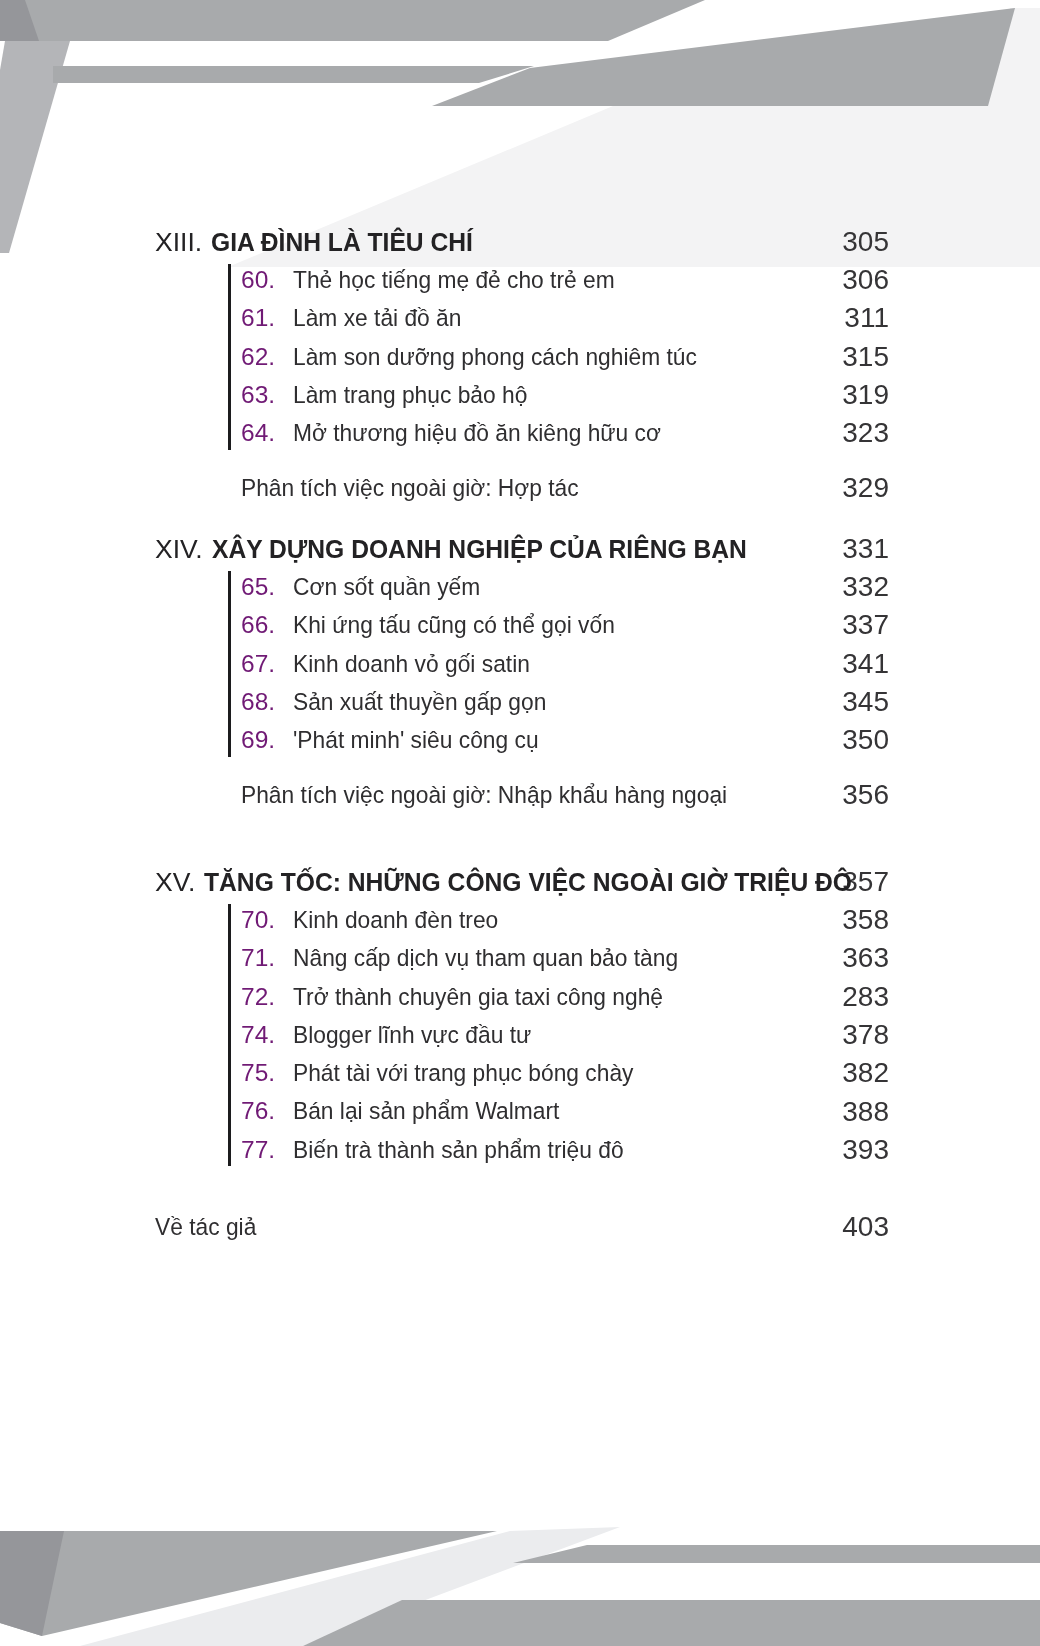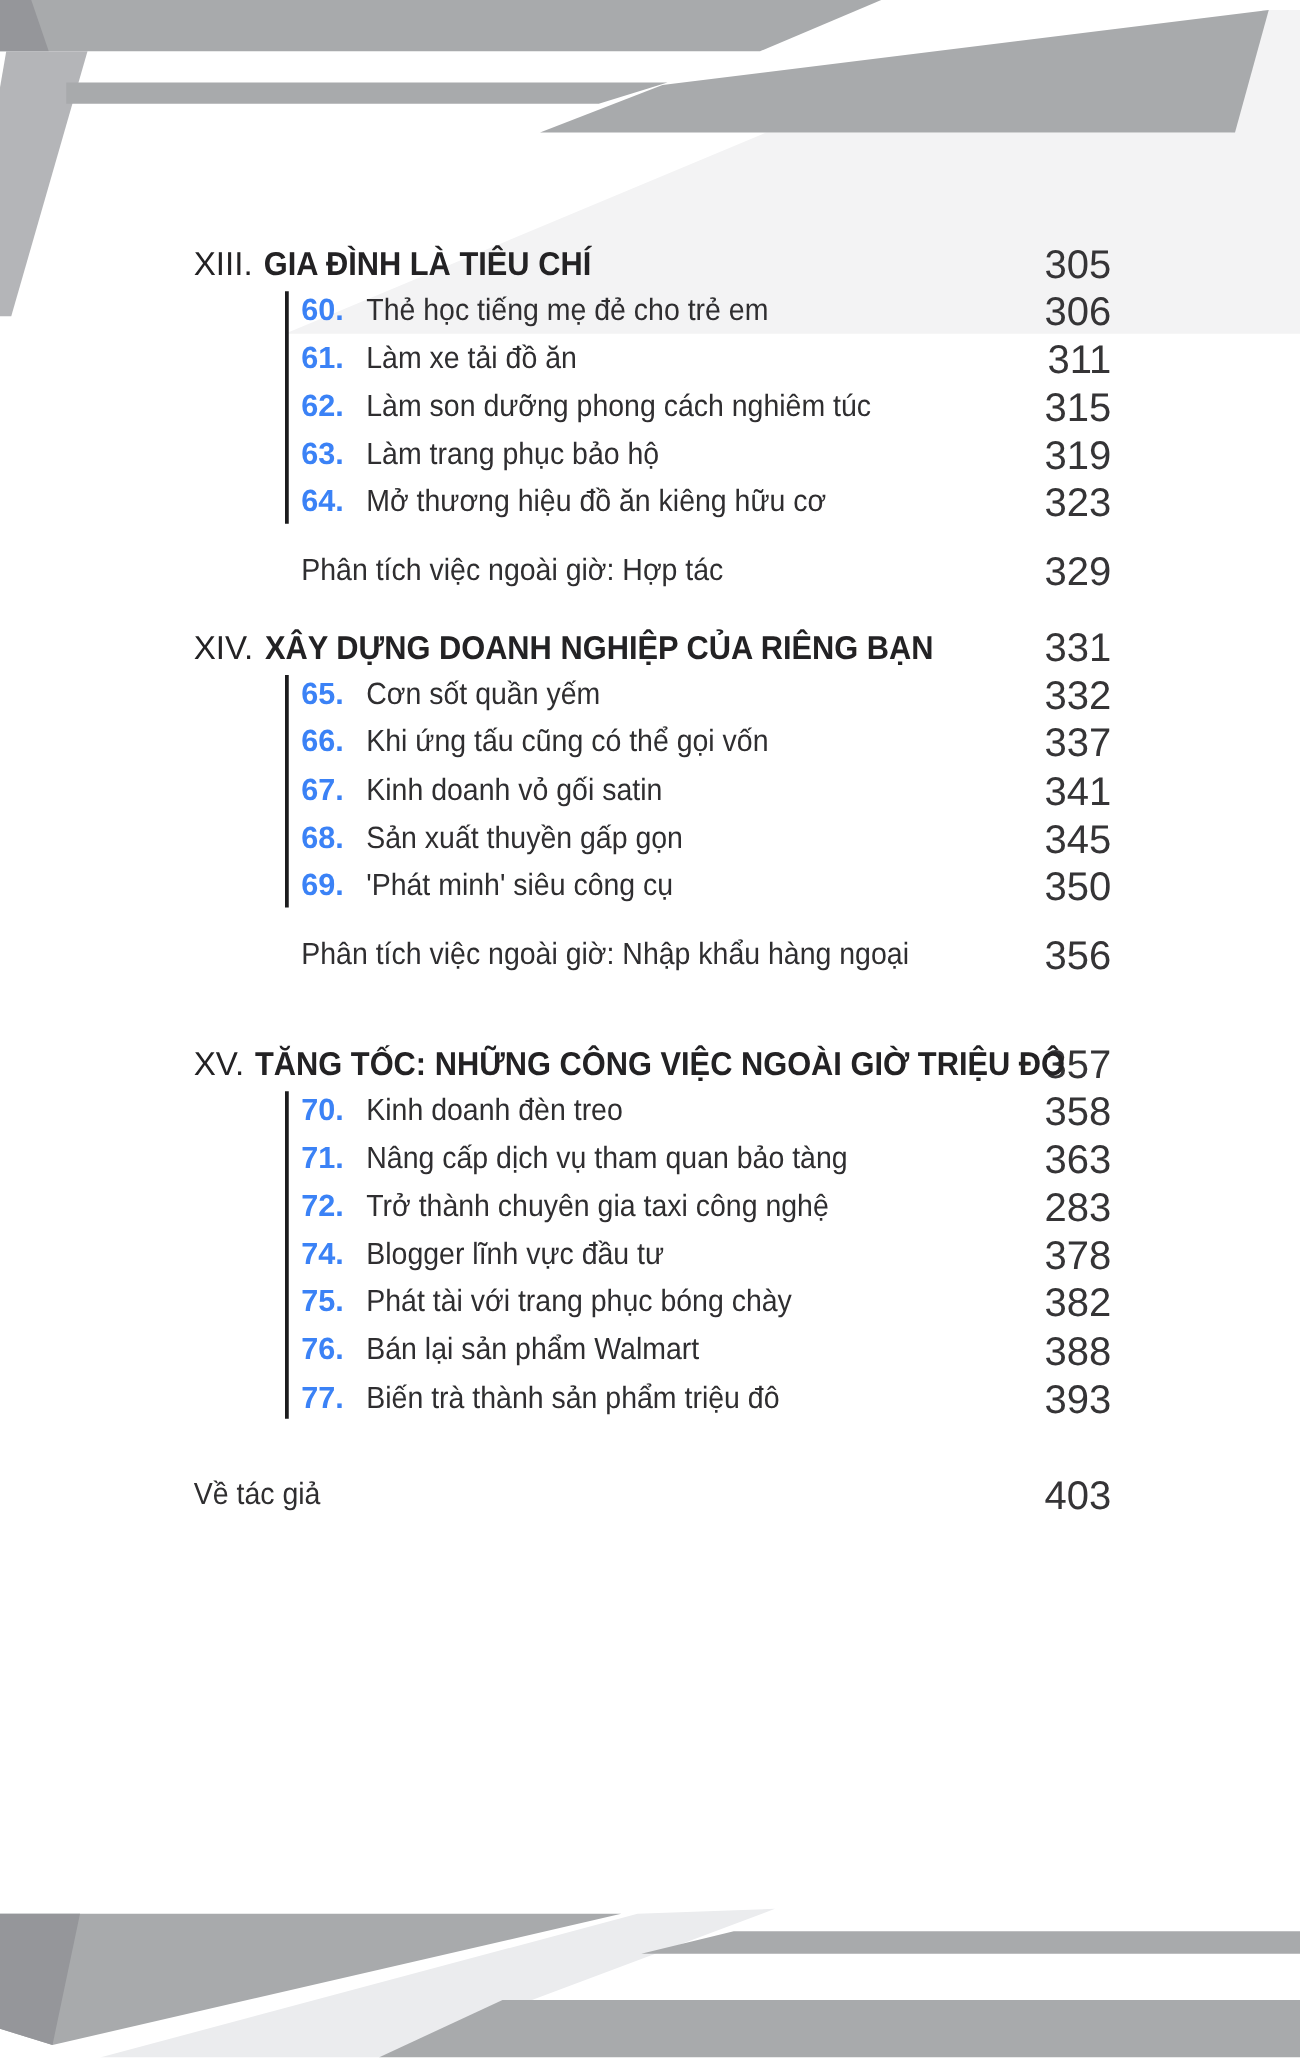--- a/index.html
+++ b/index.html
@@ -10,32 +10,32 @@
     font-family:"Liberation Sans","DejaVu Sans",sans-serif;
     overflow:hidden;
   }
   svg.decor{position:absolute;left:0;top:0;width:1040px;height:1646px;}
   .toc{
     position:absolute;left:155px;top:0;width:734px;
     padding-top:192px;
     color:#2f2e30;
   }
   .row{display:flex;align-items:center;height:38.33px;font-size:24.5px;line-height:1;}
-  .row .page{flex:none;margin-left:8px;font-size:32px;color:#353436;}
-  .heading{height:38px;font-size:26.5px;color:#232224;}
+  .row .page{flex:none;margin-left:8px;font-size:28px;color:#353436;}
+  .heading{height:38px;font-size:26.5px;color:#232224;margin-top:31px;}
   .roman{font-weight:400;margin-right:9px;flex:none;}
   .htitle{font-weight:700;flex:1;min-width:0;white-space:nowrap;
           transform:scaleX(0.93);transform-origin:0 50%;}
   .entries{position:relative;}
   .entries::before{
     content:"";position:absolute;left:73px;top:3px;bottom:3px;width:3px;
     background:#1c1c1e;
   }
   .entry{padding-left:86px;}
-  .num{width:52px;flex:none;color:#3b82f6;font-weight:bold;}
+  .num{width:52px;flex:none;color:#701a75;}
   .title{flex:1;min-width:0;white-space:nowrap;
          transform:scaleX(0.93);transform-origin:0 50%;}
   .analysis{padding-left:86px;margin-top:16px;}
   .sec-gap1{margin-top:23px;}
   .sec-gap2{margin-top:49px;}
   .about{margin-top:39px;align-items:center;}
 </style>
 </head>
 <body>
 

